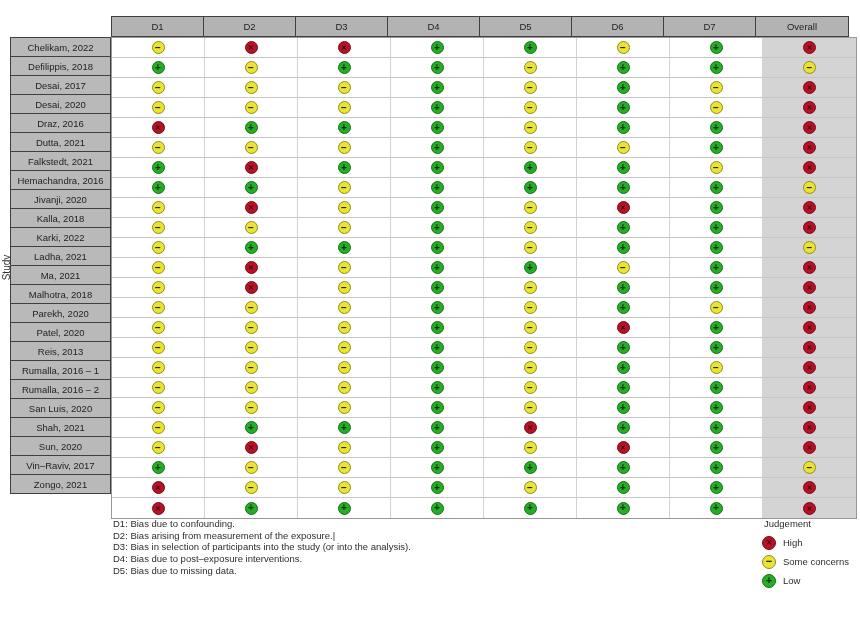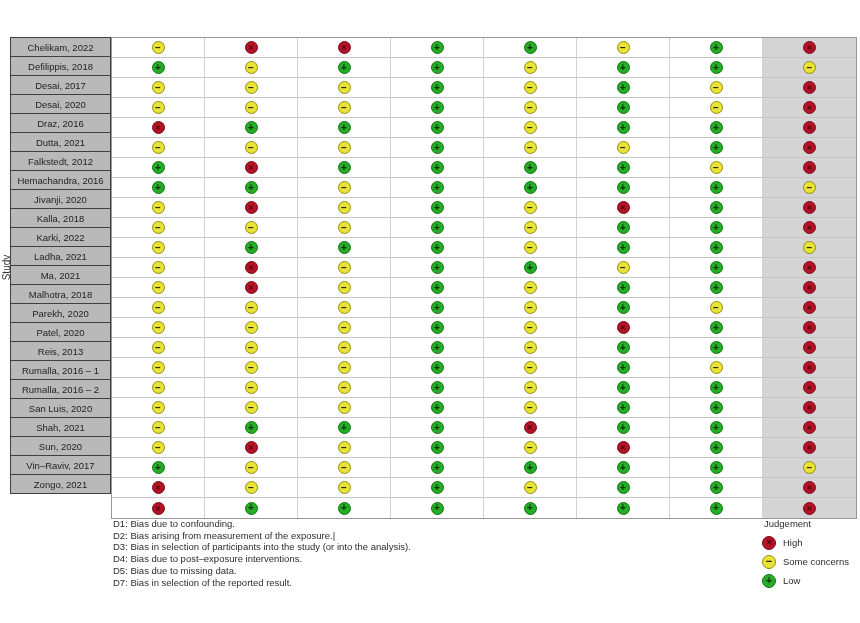--- a/index.html
+++ b/index.html
@@ -44,28 +44,38 @@
   .legend-item { display:flex; align-items:center; height:19px; }
   .legend-item .circle { width:14px; height:14px; margin-right:7px; }
   .legend-label { font-size:9.5px; color:#2d2d2d; white-space:nowrap; }
 </style>
 </head>
 <body>
 
 <div class="canvas">
   <div class="y-axis-label">Study</div>
 
+  <div class="header-row">
+      <div class="hdr-cell">D1</div>
+      <div class="hdr-cell">D2</div>
+      <div class="hdr-cell">D3</div>
+      <div class="hdr-cell">D4</div>
+      <div class="hdr-cell">D5</div>
+      <div class="hdr-cell">D6</div>
+      <div class="hdr-cell">D7</div>
+      <div class="hdr-cell">Overall</div>
+    </div>
   <div class="study-column">
       <div class="study-cell">Chelikam, 2022</div>
       <div class="study-cell">Defilippis, 2018</div>
       <div class="study-cell">Desai, 2017</div>
       <div class="study-cell">Desai, 2020</div>
       <div class="study-cell">Draz, 2016</div>
       <div class="study-cell">Dutta, 2021</div>
-      <div class="study-cell">Falkstedt, 2012</div>
+      <div class="study-cell">Falkstedt, 2021</div>
       <div class="study-cell">Hemachandra, 2016</div>
       <div class="study-cell">Jivanji, 2020</div>
       <div class="study-cell">Kalla, 2018</div>
       <div class="study-cell">Karki, 2022</div>
       <div class="study-cell">Ladha, 2021</div>
       <div class="study-cell">Ma, 2021</div>
       <div class="study-cell">Malhotra, 2018</div>
       <div class="study-cell">Parekh, 2020</div>
       <div class="study-cell">Patel, 2020</div>
       <div class="study-cell">Reis, 2013</div>
@@ -1087,21 +1097,20 @@
         </div>
       </div>
     </div>
 
   <div class="footnote">
       <div class="">D1: Bias due to confounding.</div>
       <div class="">D2: Bias arising from measurement of the exposure.|</div>
       <div class="">D3: Bias in selection of participants into the study (or into the analysis).</div>
       <div class="">D4: Bias due to post–exposure interventions.</div>
       <div class="">D5: Bias due to missing data.</div>
-      <div class="">D7: Bias in selection of the reported result.</div>
     </div>
 
   <div class="legend">
     <div class="legend-title">Judgement</div>
     <div>
         <div class="legend-item">
           <div class="circle" style="background: rgb(180, 19, 37); border: 1px solid rgb(122, 10, 23); color: rgb(77, 4, 16);">
             <span style="font-size: 8px;">✕</span>
           </div>
           <div class="legend-label">High</div>

